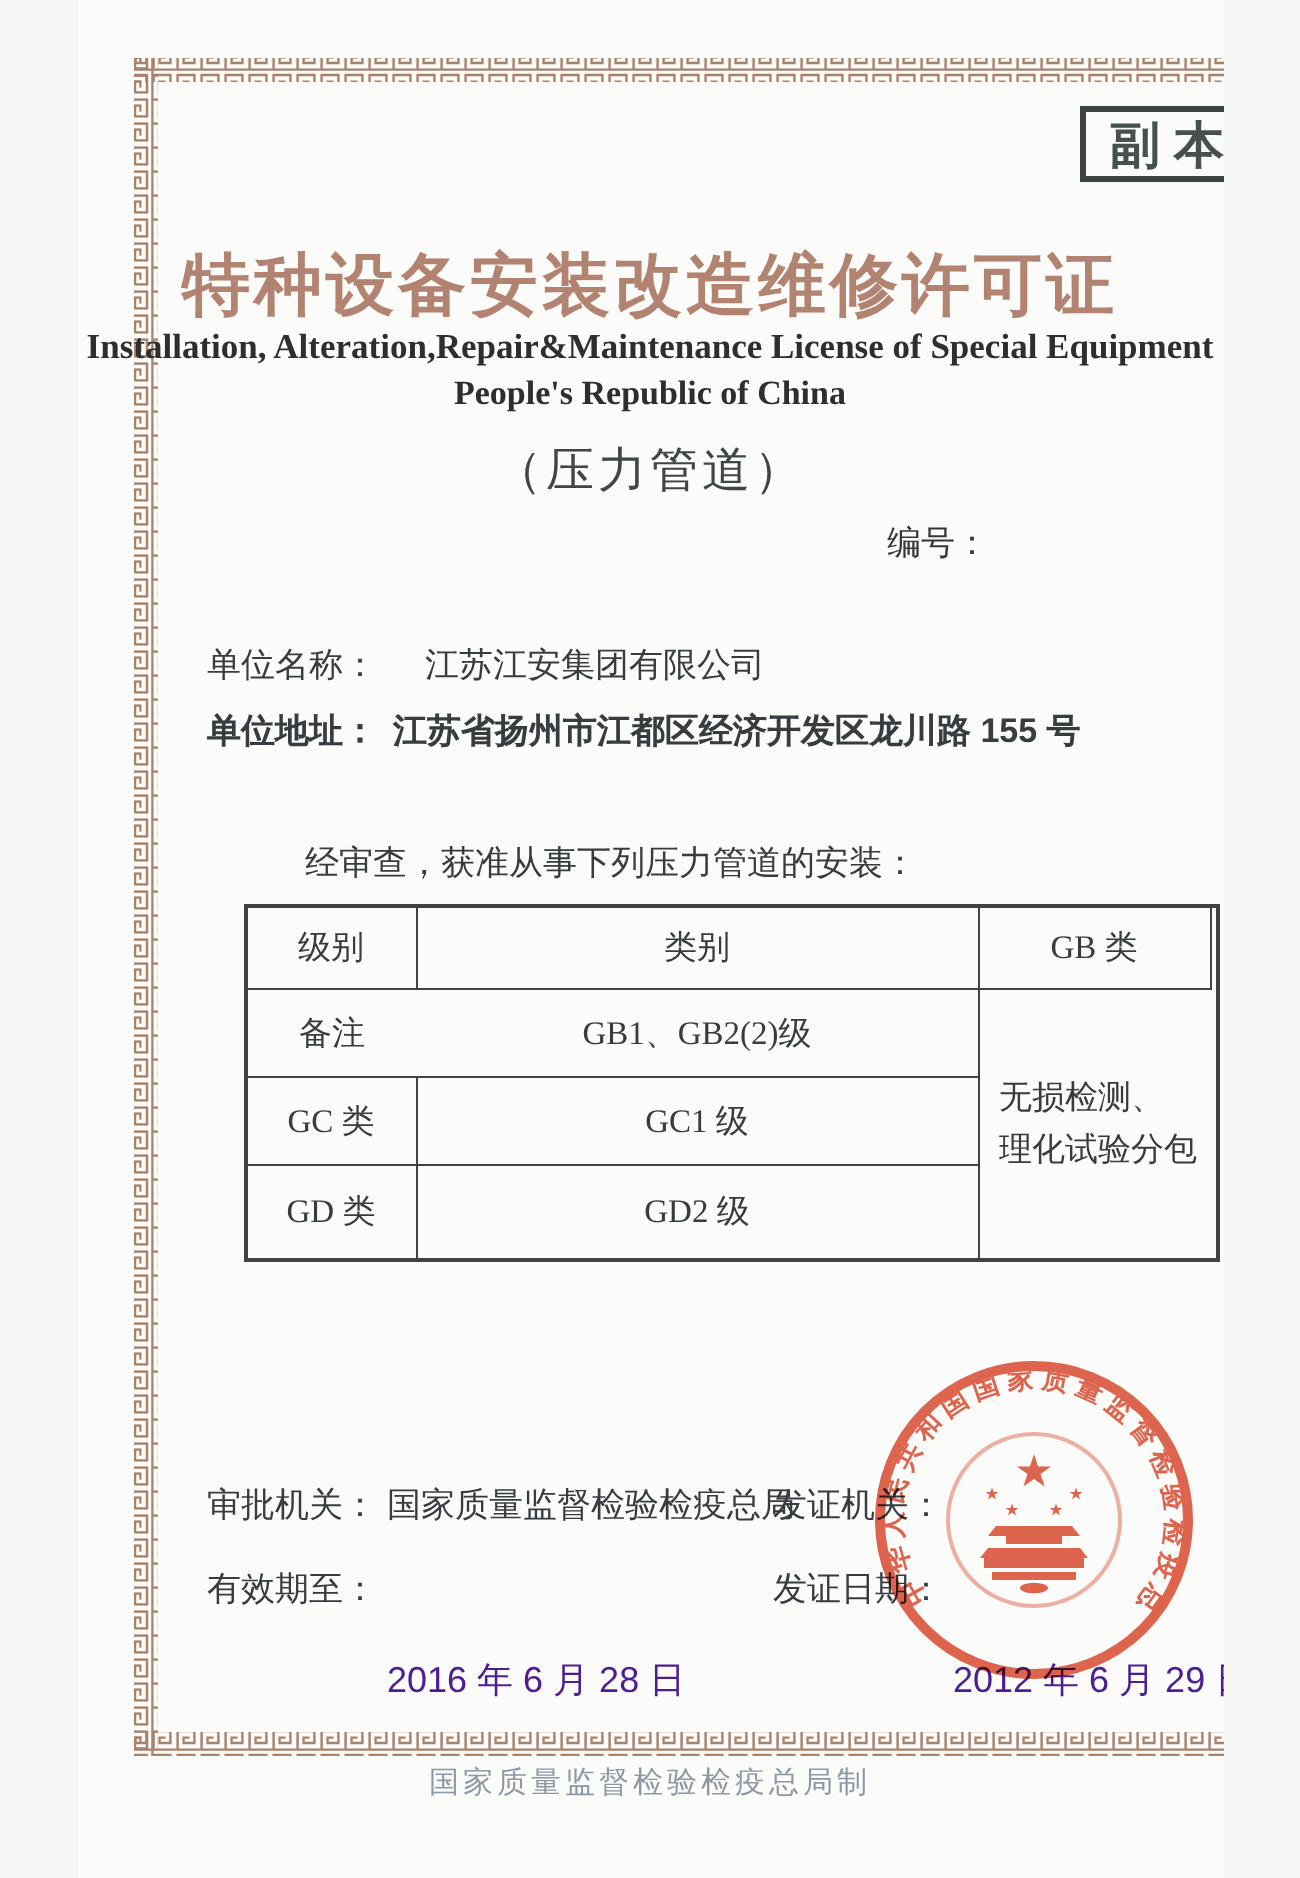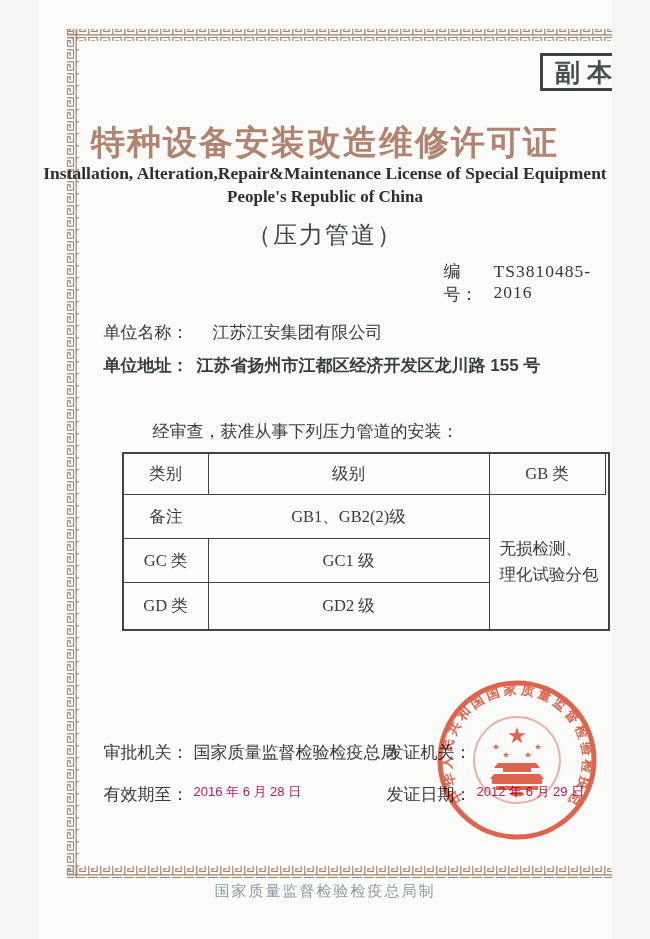--- a/index.html
+++ b/index.html
@@ -47,21 +47,21 @@
   .b-r{border-right:1.5px solid #3f4442;}
   .b-b{border-bottom:1.5px solid #3f4442;}
   .remark-cell{grid-column:3;grid-row:2/5;display:flex;flex-direction:column;
     align-items:flex-start;justify-content:center;padding-left:10px;line-height:1.6;}
   
   .footer-line{position:absolute;font-size:17px;display:flex;gap:5px;z-index:1;color:#363c40;white-space:nowrap;}
   .approve{left:65px;top:741px;}
   .issue-org{left:348px;top:741px;}
   .valid{left:65px;top:783px;}
   .issue-date{left:348px;top:783px;}
-  .footer-line .val{color:#be185d;font-size:13px;}
+  .footer-line .val{color:#4c1d95;font-size:18px;margin-top:45px;}
   .made-by{position:absolute;left:0;right:0;top:882px;text-align:center;
     font-size:15px;letter-spacing:2px;color:#8e98a4;z-index:2;}
   
   .seal{position:absolute;left:392px;top:674px;z-index:3;opacity:.88;mix-blend-mode:multiply;}
 </style>
 </head>
 <body>
 
 <div class="page">
 
@@ -84,37 +84,36 @@
     <span>副 本</span>
   </div>
 
   <div class="title-cn2">特种设备安装改造维修许可证</div>
   <div class="title-en1">Installation, Alteration,Repair&amp;Maintenance License of Special Equipment</div>
   <div class="title-en2">People's Republic of China</div>
   <div class="scope">（压力管道）</div>
 
   <div class="license-no">
     <span>编号：</span>
-    <span class="num">TS3810485-2016</span>
   </div>
 
   <div class="info-line unit-name">
     <span>单位名称：</span>
     <span>江苏江安集团有限公司</span>
   </div>
   <div class="info-line unit-addr">
     <span>单位地址：</span>
     <span>江苏省扬州市江都区经济开发区龙川路 155 号</span>
   </div>
 
   <div class="review-note">经审查，获准从事下列压力管道的安装：</div>
 
   <div class="cert-table">
+    <div class="ct-cell ct-head b-r b-b">级别</div>
     <div class="ct-cell ct-head b-r b-b">类别</div>
-    <div class="ct-cell ct-head b-r b-b">级别</div>
     <div class="ct-cell b-r b-b">GB 类</div>
 
     <div class="ct-cell ct-head b-b">备注</div>
     <div class="ct-cell b-r b-b">GB1、GB2(2)级</div>
 
     <div class="remark-cell ct-cell" style="grid-row:2/5;grid-column:3;text-align:center;">
       <span>无损检测、</span>
       <span>理化试验分包</span>
     </div>
 

